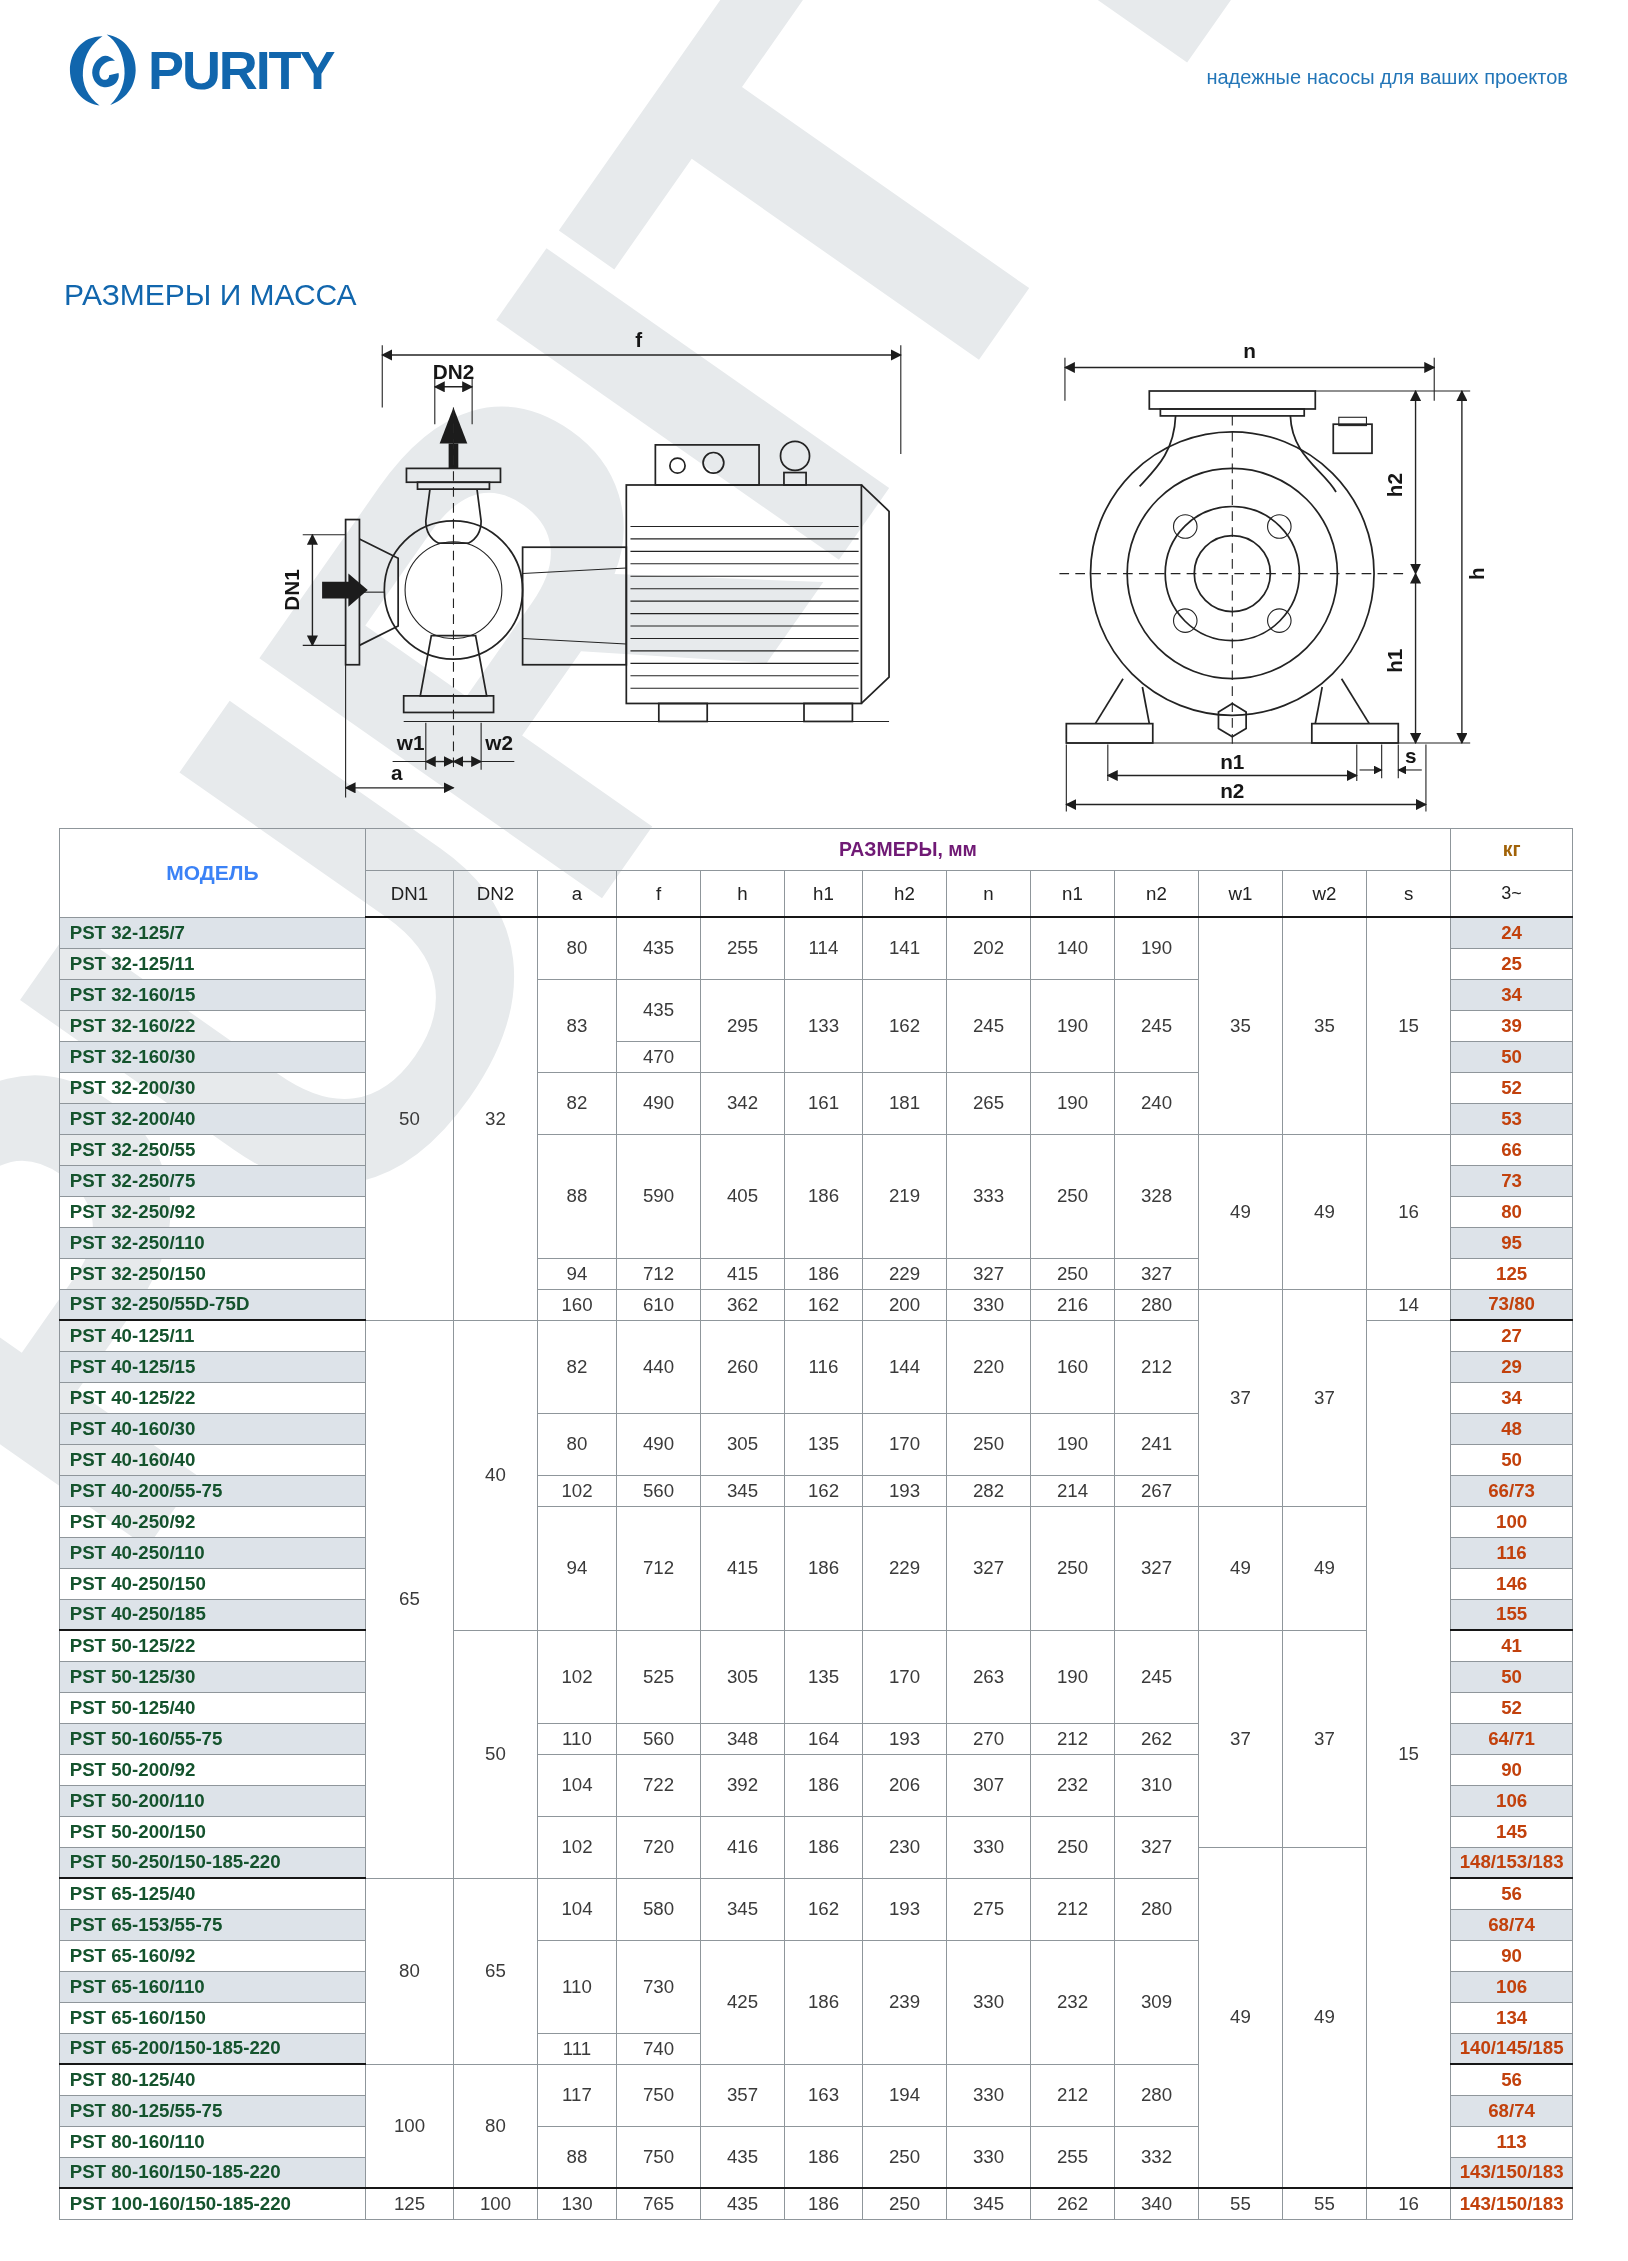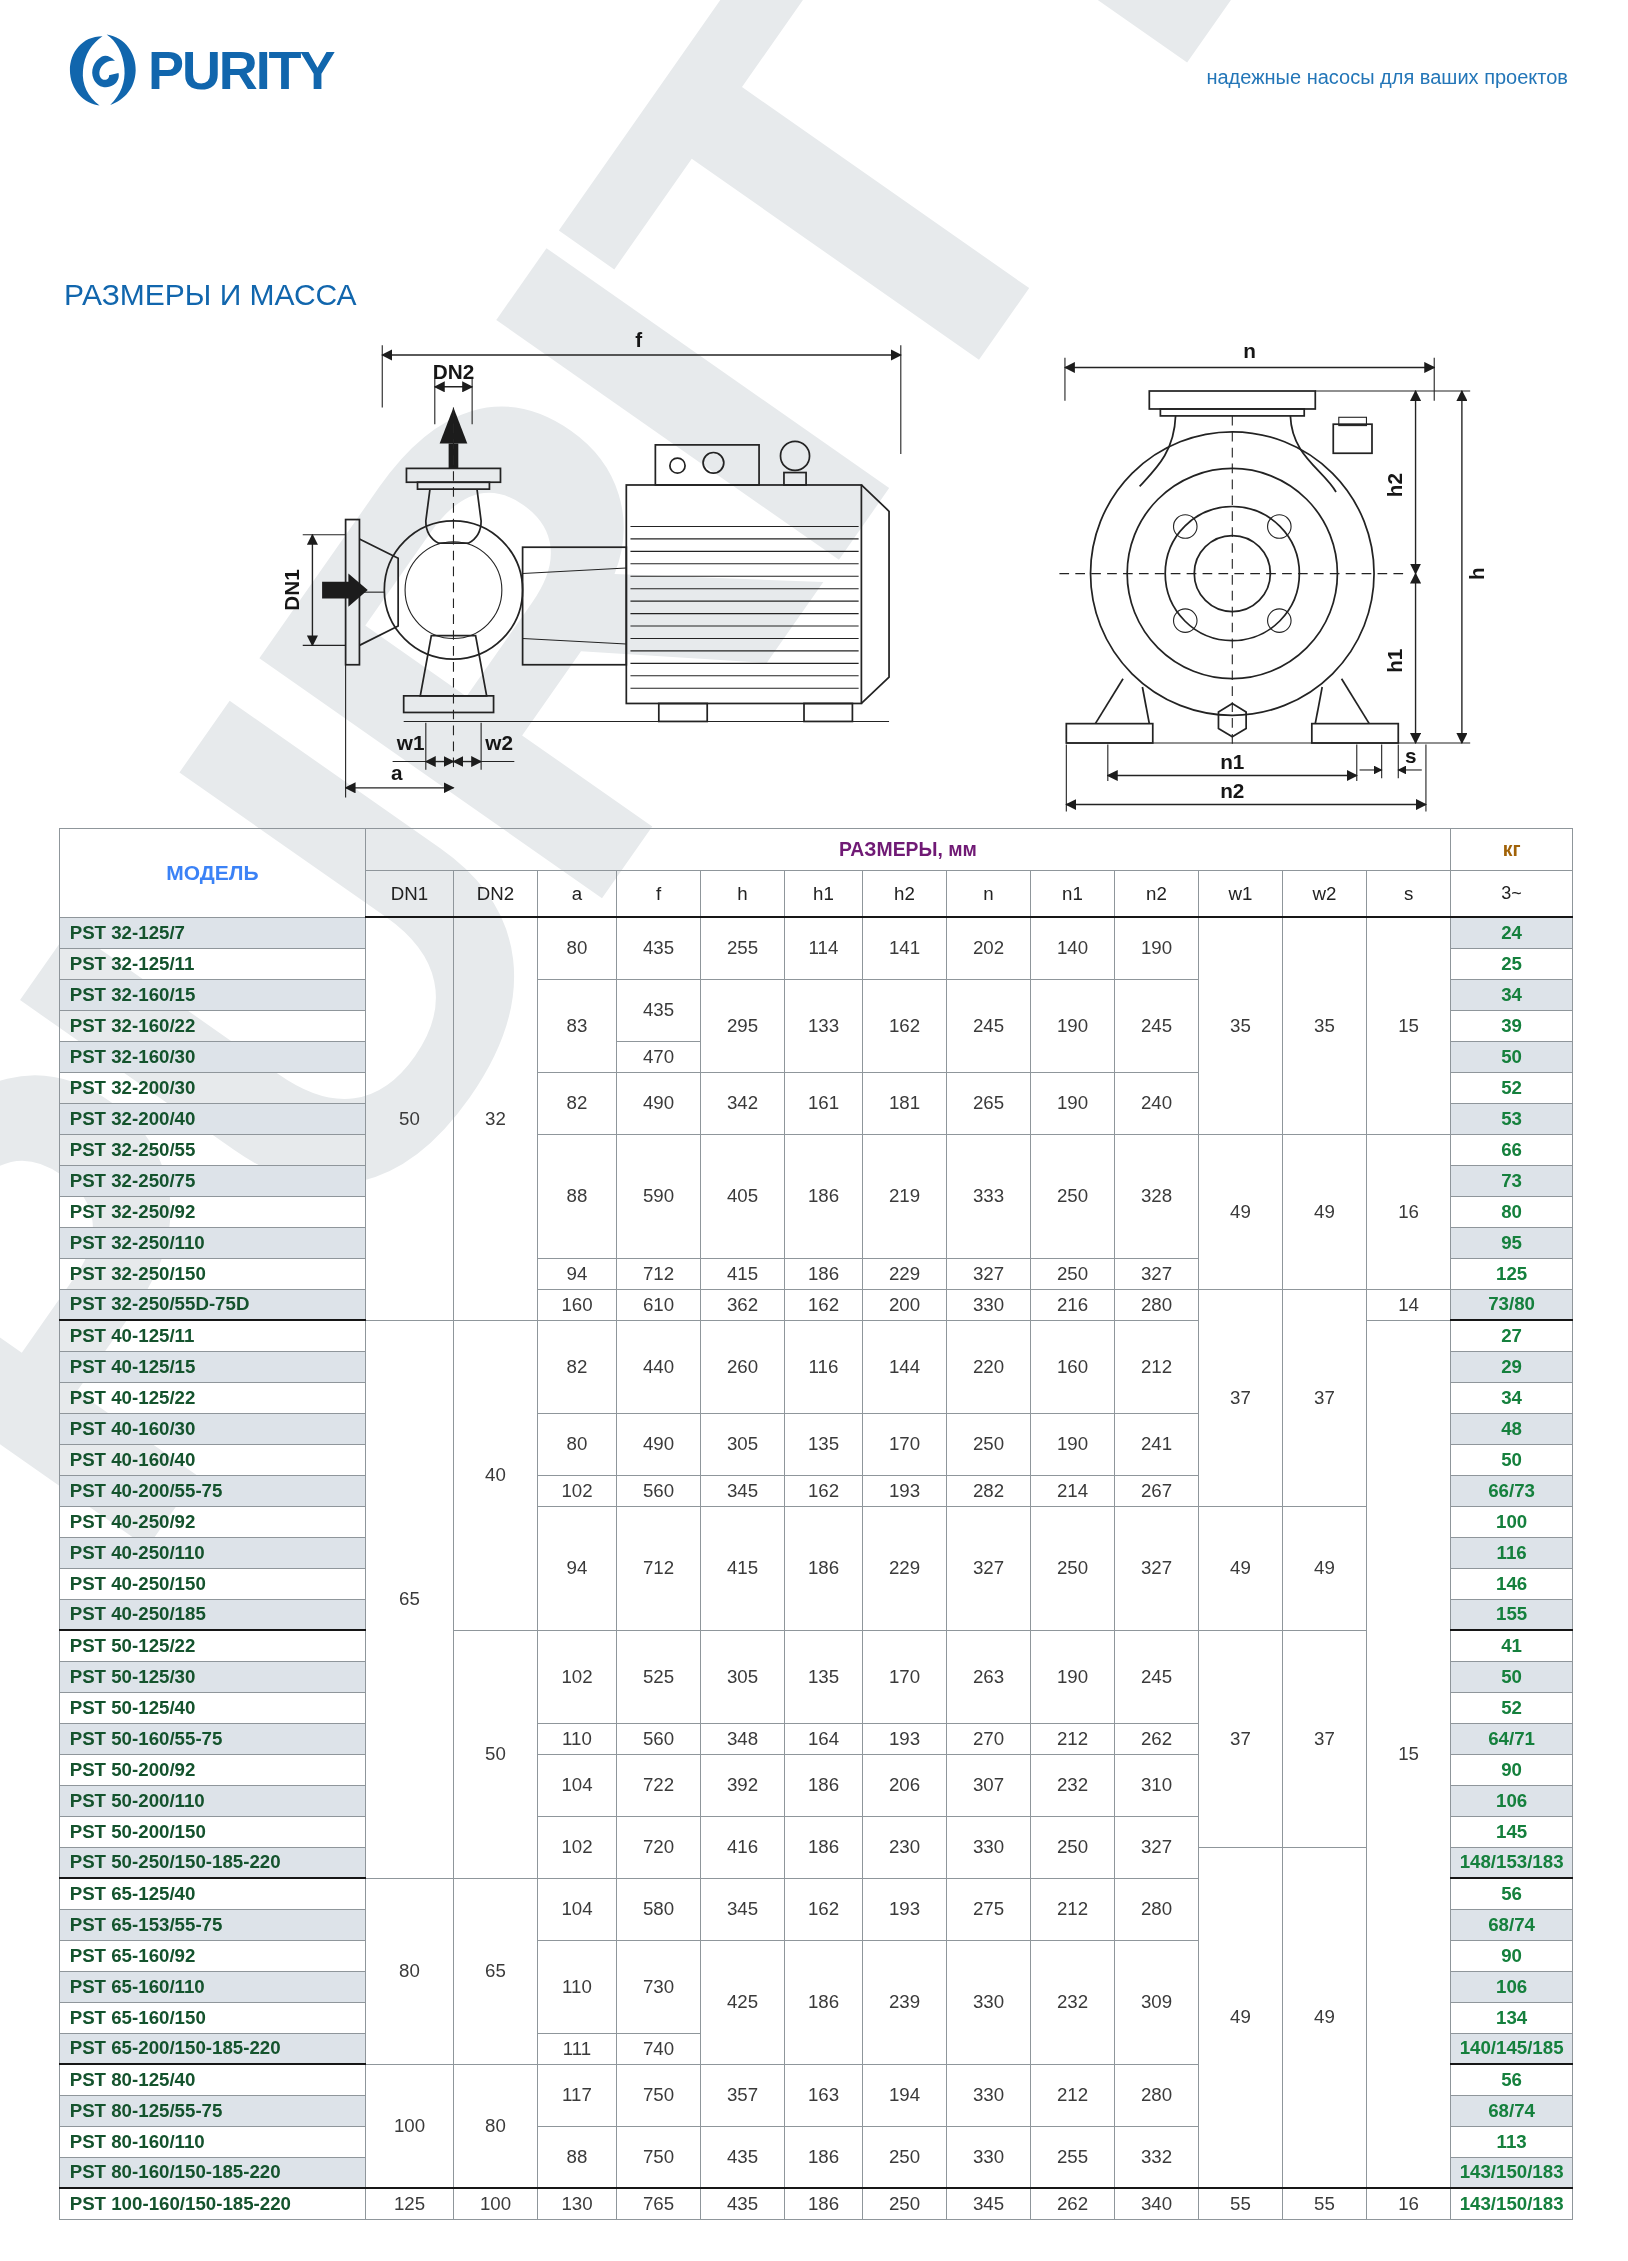--- a/index.html
+++ b/index.html
@@ -39,21 +39,21 @@
   .size-table thead td{text-align:center;vertical-align:middle;}
   .hmodel{font-size:21px;font-weight:bold;color:#3b82f6;}
   .hdims{font-size:19.4px;font-weight:bold;color:#701a75;height:39px;}
   .hkg{font-size:19.4px;font-weight:bold;color:#a16207;}
   .hcol{font-size:18.7px;color:#222222;height:43px;font-weight:normal;}
   .hphase{font-size:18px;color:#222222;font-weight:normal;}
   .size-table thead tr:last-child td{border-bottom:2.1px solid #161616;}
   .size-table tbody tr{height:31px;}
   td.model{font-size:18.7px;font-weight:bold;color:#14532d;text-align:left;padding:0 0 0 9.7px;margin-left:32px;}
   td.dimv{font-size:18.7px;color:#3a3a3a;text-align:center;}
-  td.kg{font-size:18.7px;font-weight:bold;color:#15803d;text-align:center;}
+  td.kg{font-size:18.7px;font-weight:bold;color:#c2410c;text-align:center;}
   td.alt{background:#dde3e9;}
   tr.sec > td.model, tr.sec > td.kg{border-top:2.1px solid #161616;}
   tr.secall > td{border-top:2.1px solid #161616;}
 </style>
 </head>
 <body>
 
 <div class="watermark">PURITY</div>
 
 <div class="layer">

